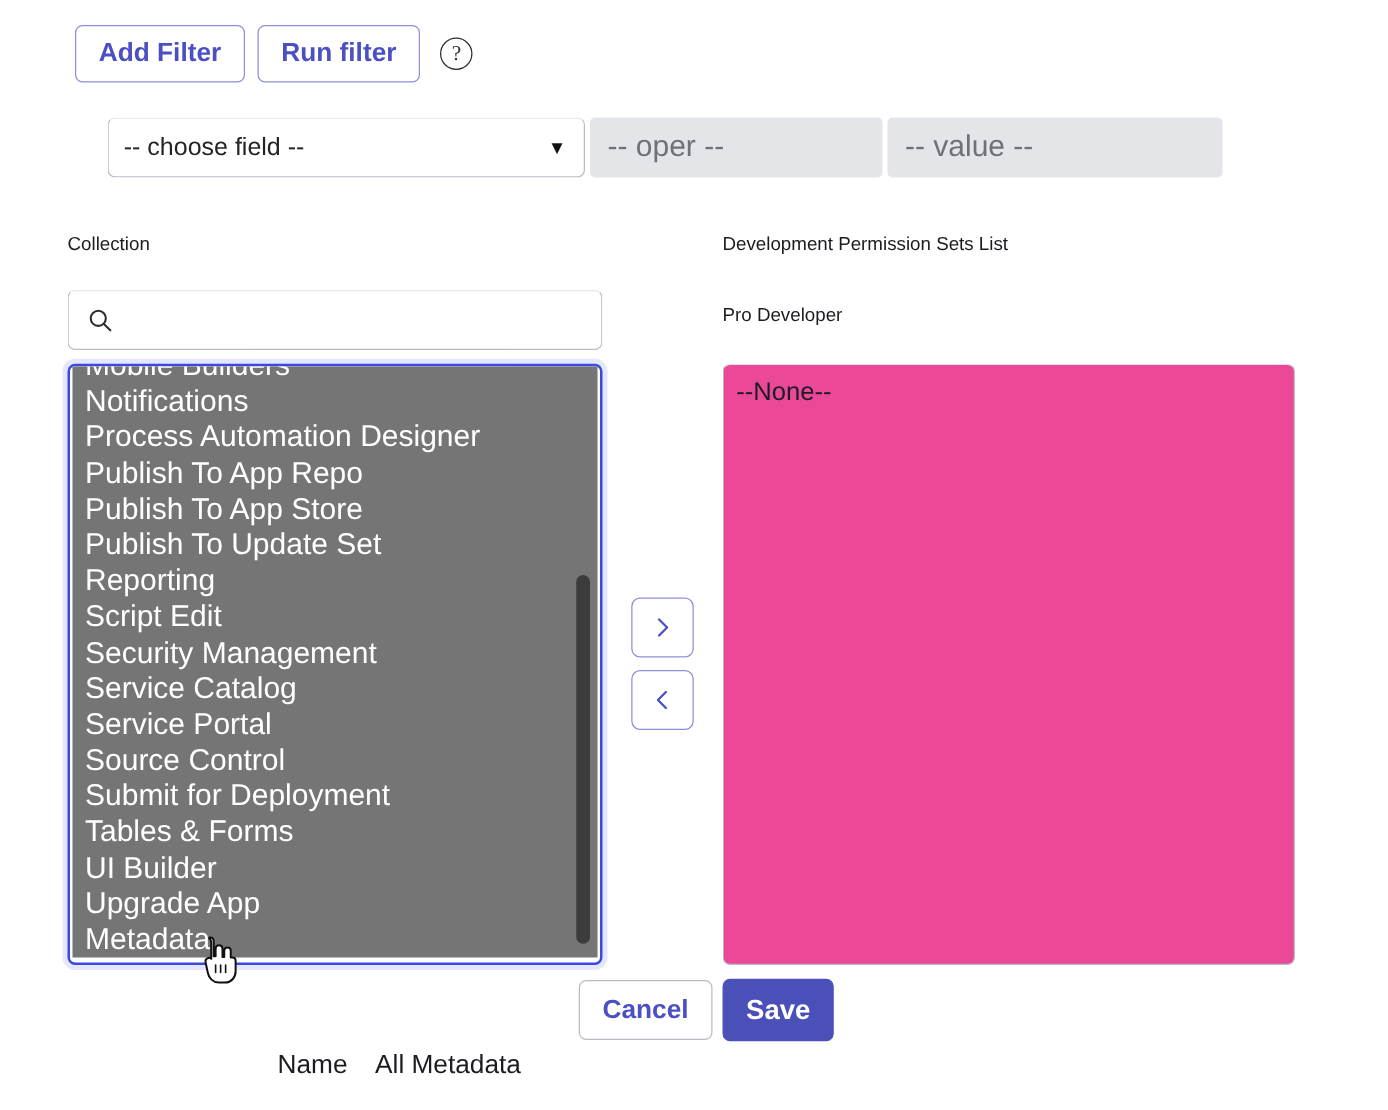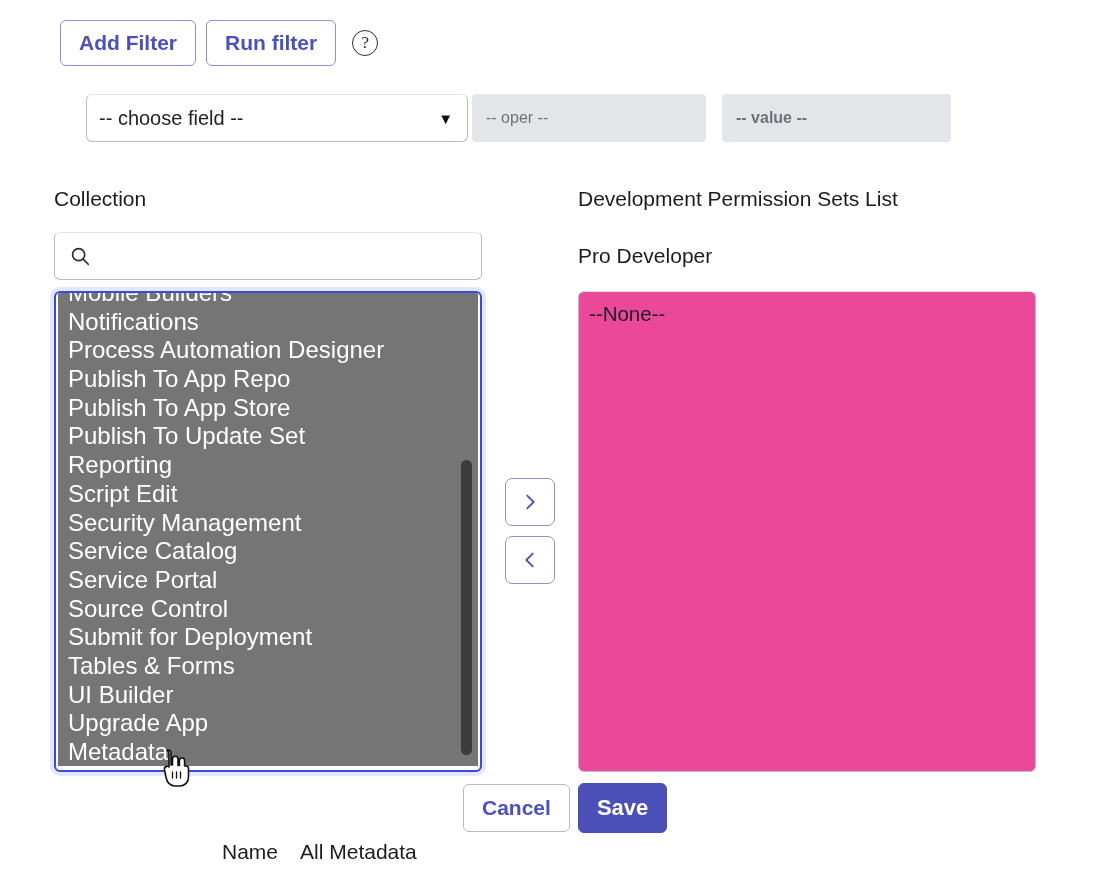--- a/index.html
+++ b/index.html
@@ -87,32 +87,32 @@
     font-size: 15px;
     color: #111114;
     line-height: 1;
   }
   .oper-box, .value-box {
     background: #e4e5e9;
     border-radius: 4px;
     display: flex;
     align-items: center;
     padding: 0 14px;
-    font-size: 16px;
+    font-size: 24px;
     color: #6f7178;
     box-sizing: border-box;
     cursor: pointer;
   }
   .oper-box { width: 234px; margin-left: 4px; }
-  .value-box { width: 229px; margin-left: 16px; font-weight: bold; }
+  .value-box { width: 268px; margin-left: 4px; }
 
   
   .panel-label {
     position: absolute;
-    font-size: 21px;
+    font-size: 15px;
     color: #1b1b22;
   }
   #collection-label { left: 54px; top: 187px; }
   #devlist-label    { left: 578px; top: 187px; }
   #prodev-label     { left: 578px; top: 244px; }
 
   
   .search-wrap {
     position: absolute;
     left: 54px;

